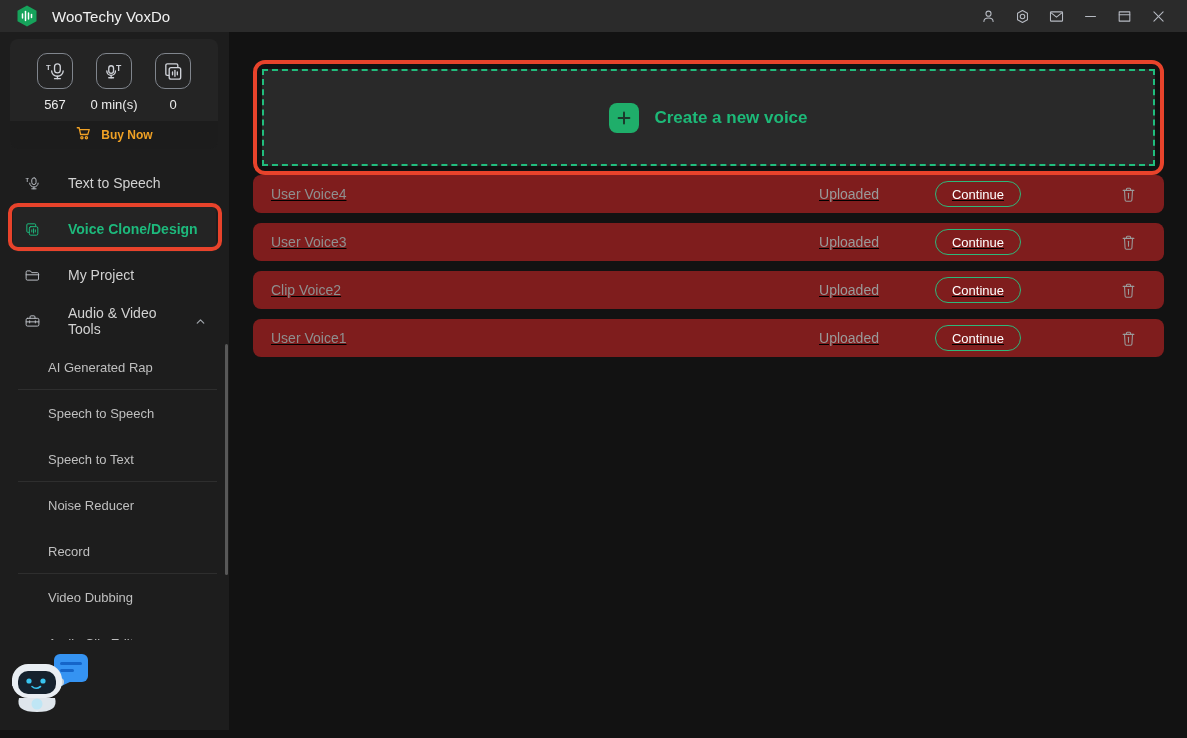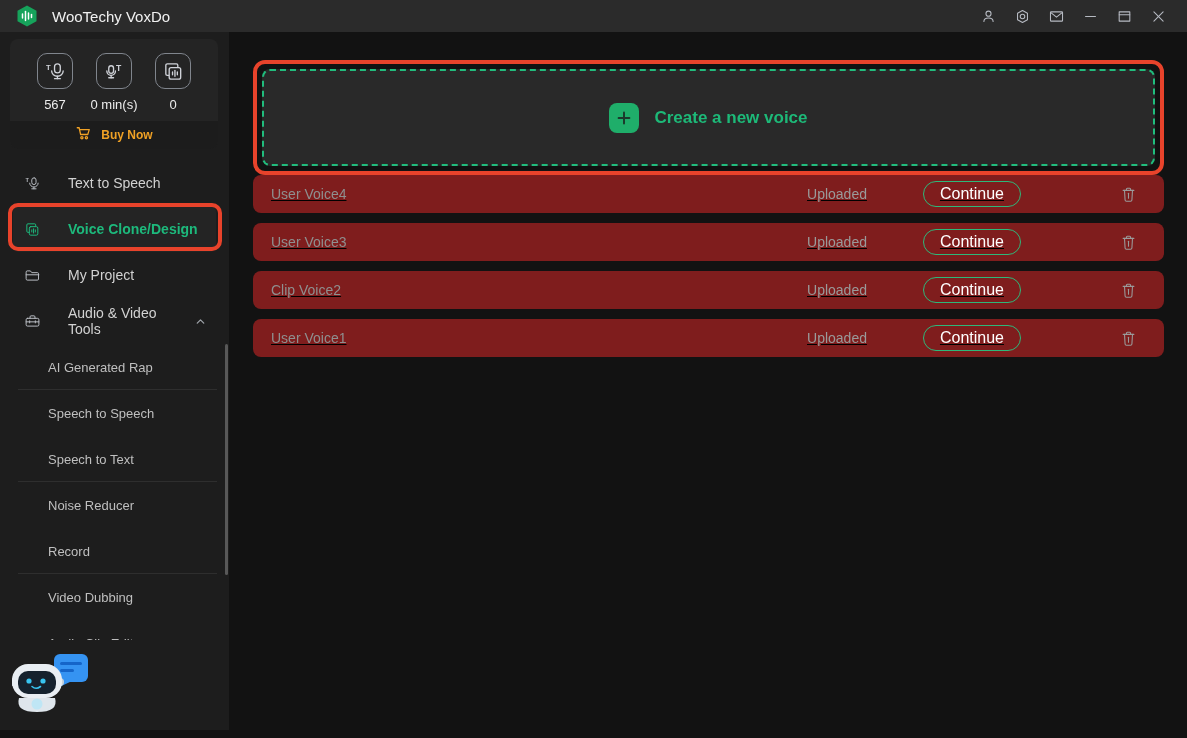--- a/index.html
+++ b/index.html
@@ -46,31 +46,31 @@
   .sub-item.divided::after { content:''; position:absolute; left:18px; right:12px; bottom:0; height:1px; background:#2e2e2e; }
 
   .scroll-thumb { position:absolute; right:1px; top:312px; width:3px; height:231px; background:#585858; border-radius:2px; cursor:pointer; }
 
   .menu-annotation { position:absolute; left:8px; top:171px; width:214px; height:48px; border:4px solid #e8432b; border-radius:10px; pointer-events:none; }
 
   .mascot { position:absolute; left:12px; top:616px; width:80px; height:80px; cursor:pointer; }
 
   
   .create-annotation { border:4px solid #e8432b; border-radius:12px; padding:5px; }
-  .create-box { border:2px dashed #21bd7d; border-radius:8px; background:#292929; height:97px; display:flex; align-items:center; justify-content:center; gap:15px; cursor:pointer; }
+  .create-box { border:2px dashed #21bd7d; border-radius:0; background:#292929; height:97px; display:flex; align-items:center; justify-content:center; gap:15px; cursor:pointer; }
   .plus-btn { width:30px; height:30px; background:#1fae6a; border-radius:8px; display:flex; align-items:center; justify-content:center; }
   .plus-btn svg { stroke:#1c3a2c; stroke-width:2.2; stroke-linecap:round; }
   .create-label { color:#1db978; font-size:17px; font-weight:bold; }
 
   .section-title { color:#ffffff; font-size:14px; font-weight:bold; margin:7px 0 12px; }
 
   .voice-row { height:38px; background:#7f1d1d; border-radius:8px; display:flex; align-items:center; padding:0 28px 0 18px; margin-bottom:10px;text-decoration:underline; }
   .voice-name { flex:1; color:#8f8f8f; font-size:14px; }
   .voice-status { color:#9a9a9a; font-size:14px; margin-right:56px; }
-  .continue-btn { height:26px; padding:0 16px; border:1px solid #2eb87a; border-radius:14px; background:transparent; color:#ffffff; font-size:16px; margin-right:100px; cursor:pointer; font-family:"Liberation Sans",sans-serif; }
+  .continue-btn { height:26px; padding:0 16px; border:1px solid #2eb87a; border-radius:14px; background:transparent; color:#ffffff; font-size:13px; margin-right:100px; cursor:pointer; font-family:"Liberation Sans",sans-serif; }
   .trash-btn { display:flex; cursor:pointer; }
   .trash-btn svg { stroke:#9a9a9a; fill:none; stroke-width:1.3; stroke-linecap:round; stroke-linejoin:round; }
 </style>
 </head>
 <body>
 
 <header class="titlebar">
   <span class="logo">
     <svg viewBox="0 0 22 22" width="22" height="22">
       <polygon points="11,0.5 20.5,5.8 20.5,16.2 11,21.5 1.5,16.2 1.5,5.8" fill="#16a35b"></polygon>

